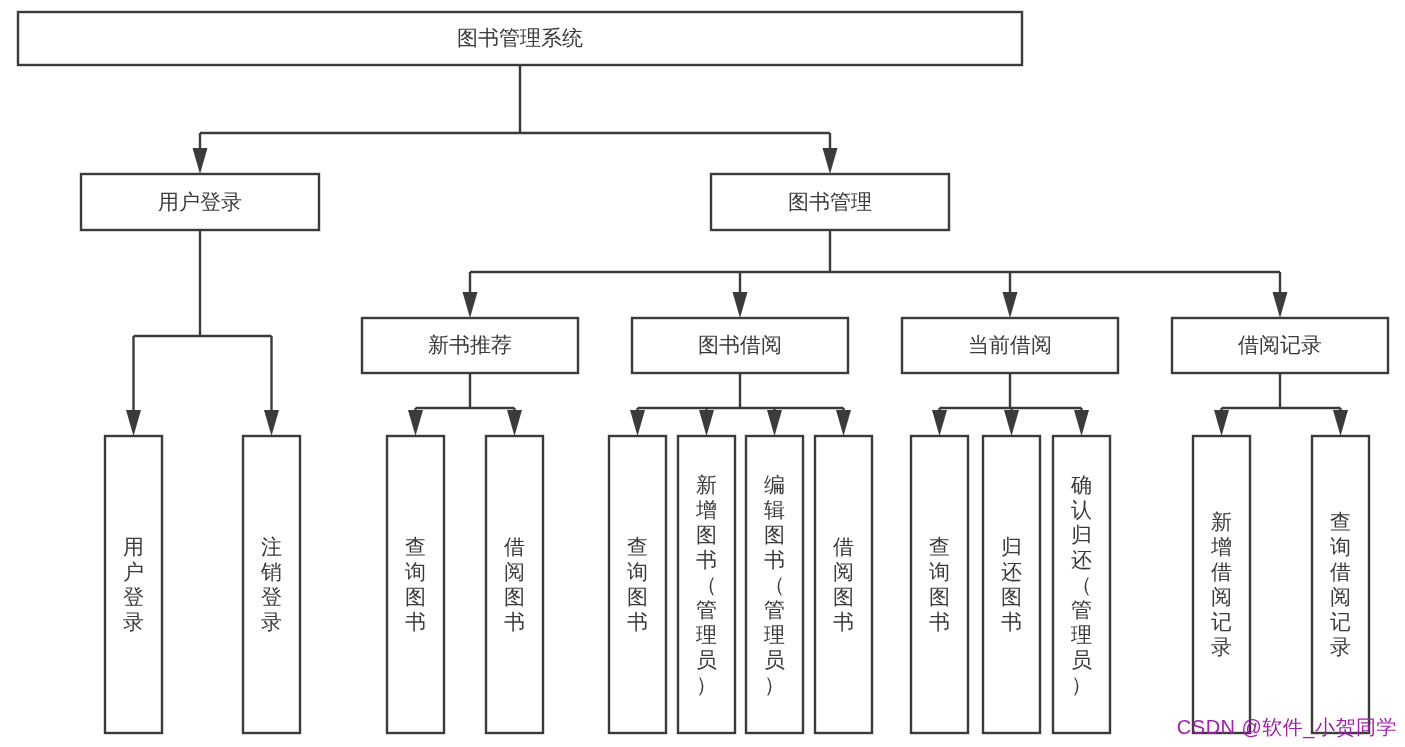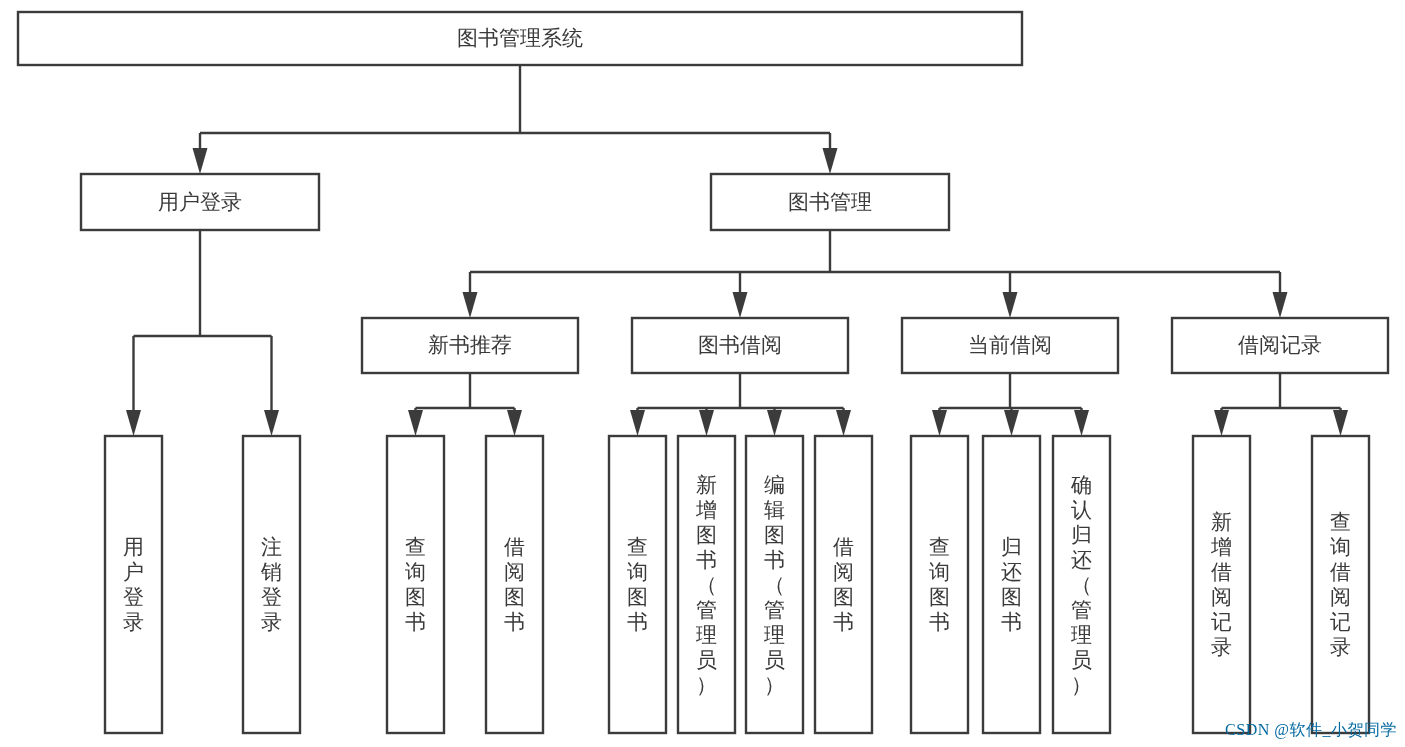--- a/index.html
+++ b/index.html
@@ -54,23 +54,23 @@
   .node-label-vertical {
     fill: #3a3a3a;
     font-family: "Liberation Sans", "DejaVu Sans", sans-serif;
     font-size: 21px;
     text-anchor: middle;
   }
   .watermark {
     position: absolute;
     right: 8px;
     bottom: 6px;
-    font-family: Liberation Serif, serif;
-    font-size: 16px;
-    color: #0369a1;
+    font-family: Liberation Sans, sans-serif;
+    font-size: 20px;
+    color: #a21caf;
     letter-spacing: 0.5px;
     white-space: nowrap;
     user-select: none;
   }
 </style>
 </head>
 <body>
 
 <div id="diagram-root">
   <svg id="diagram-canvas" viewBox="0 0 1405 747">

